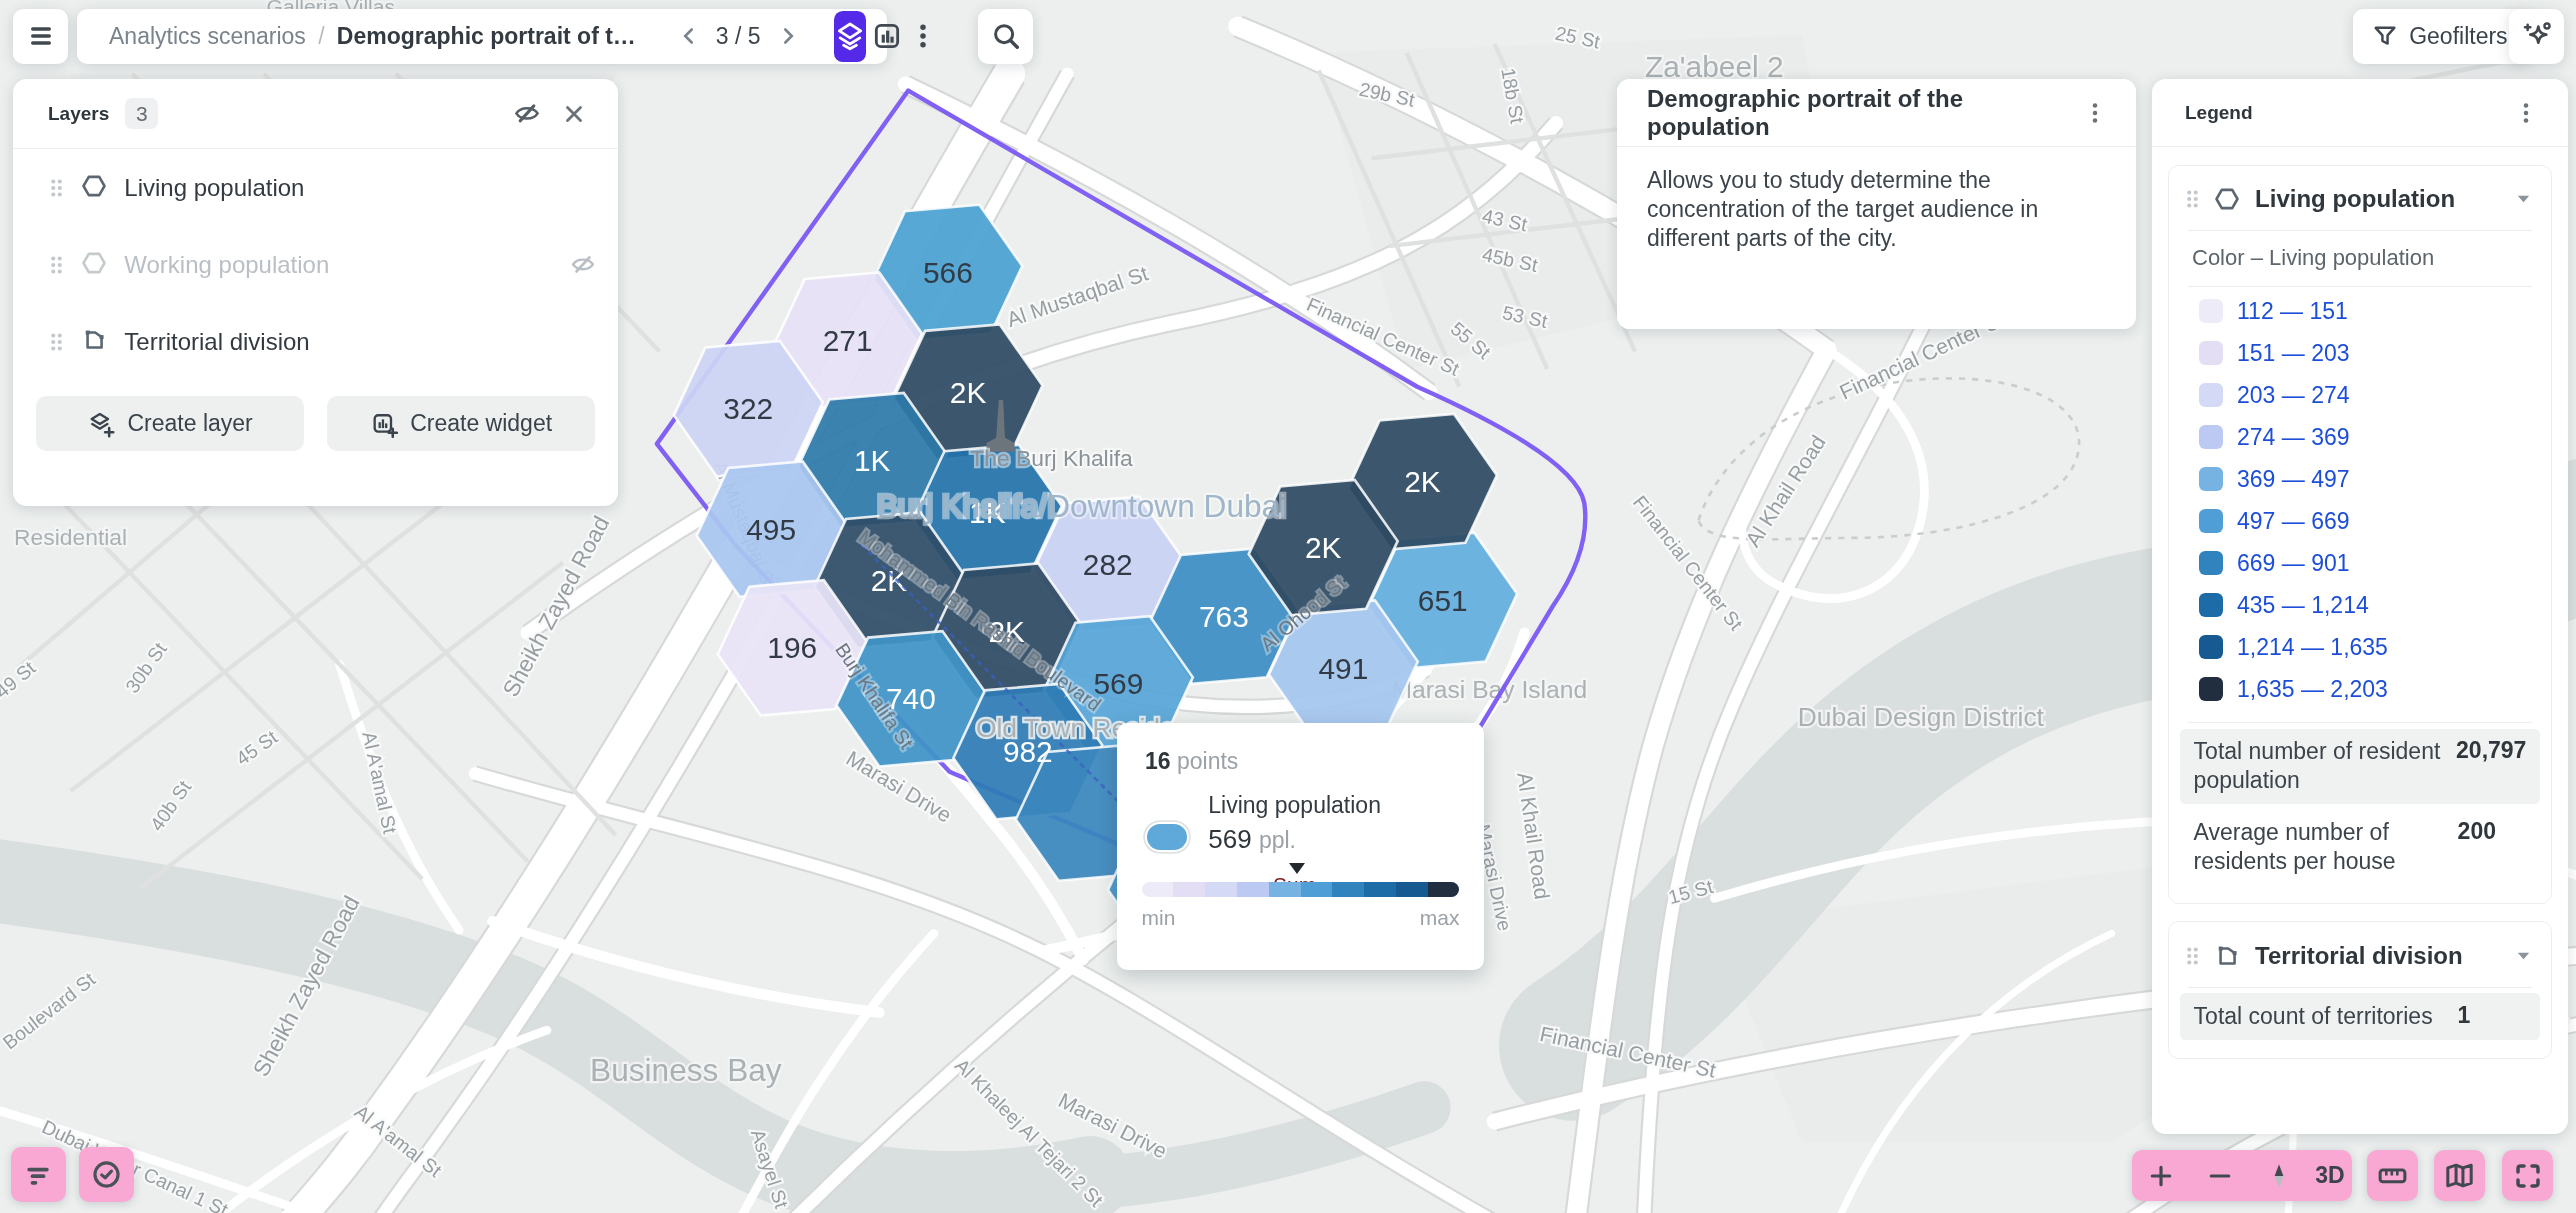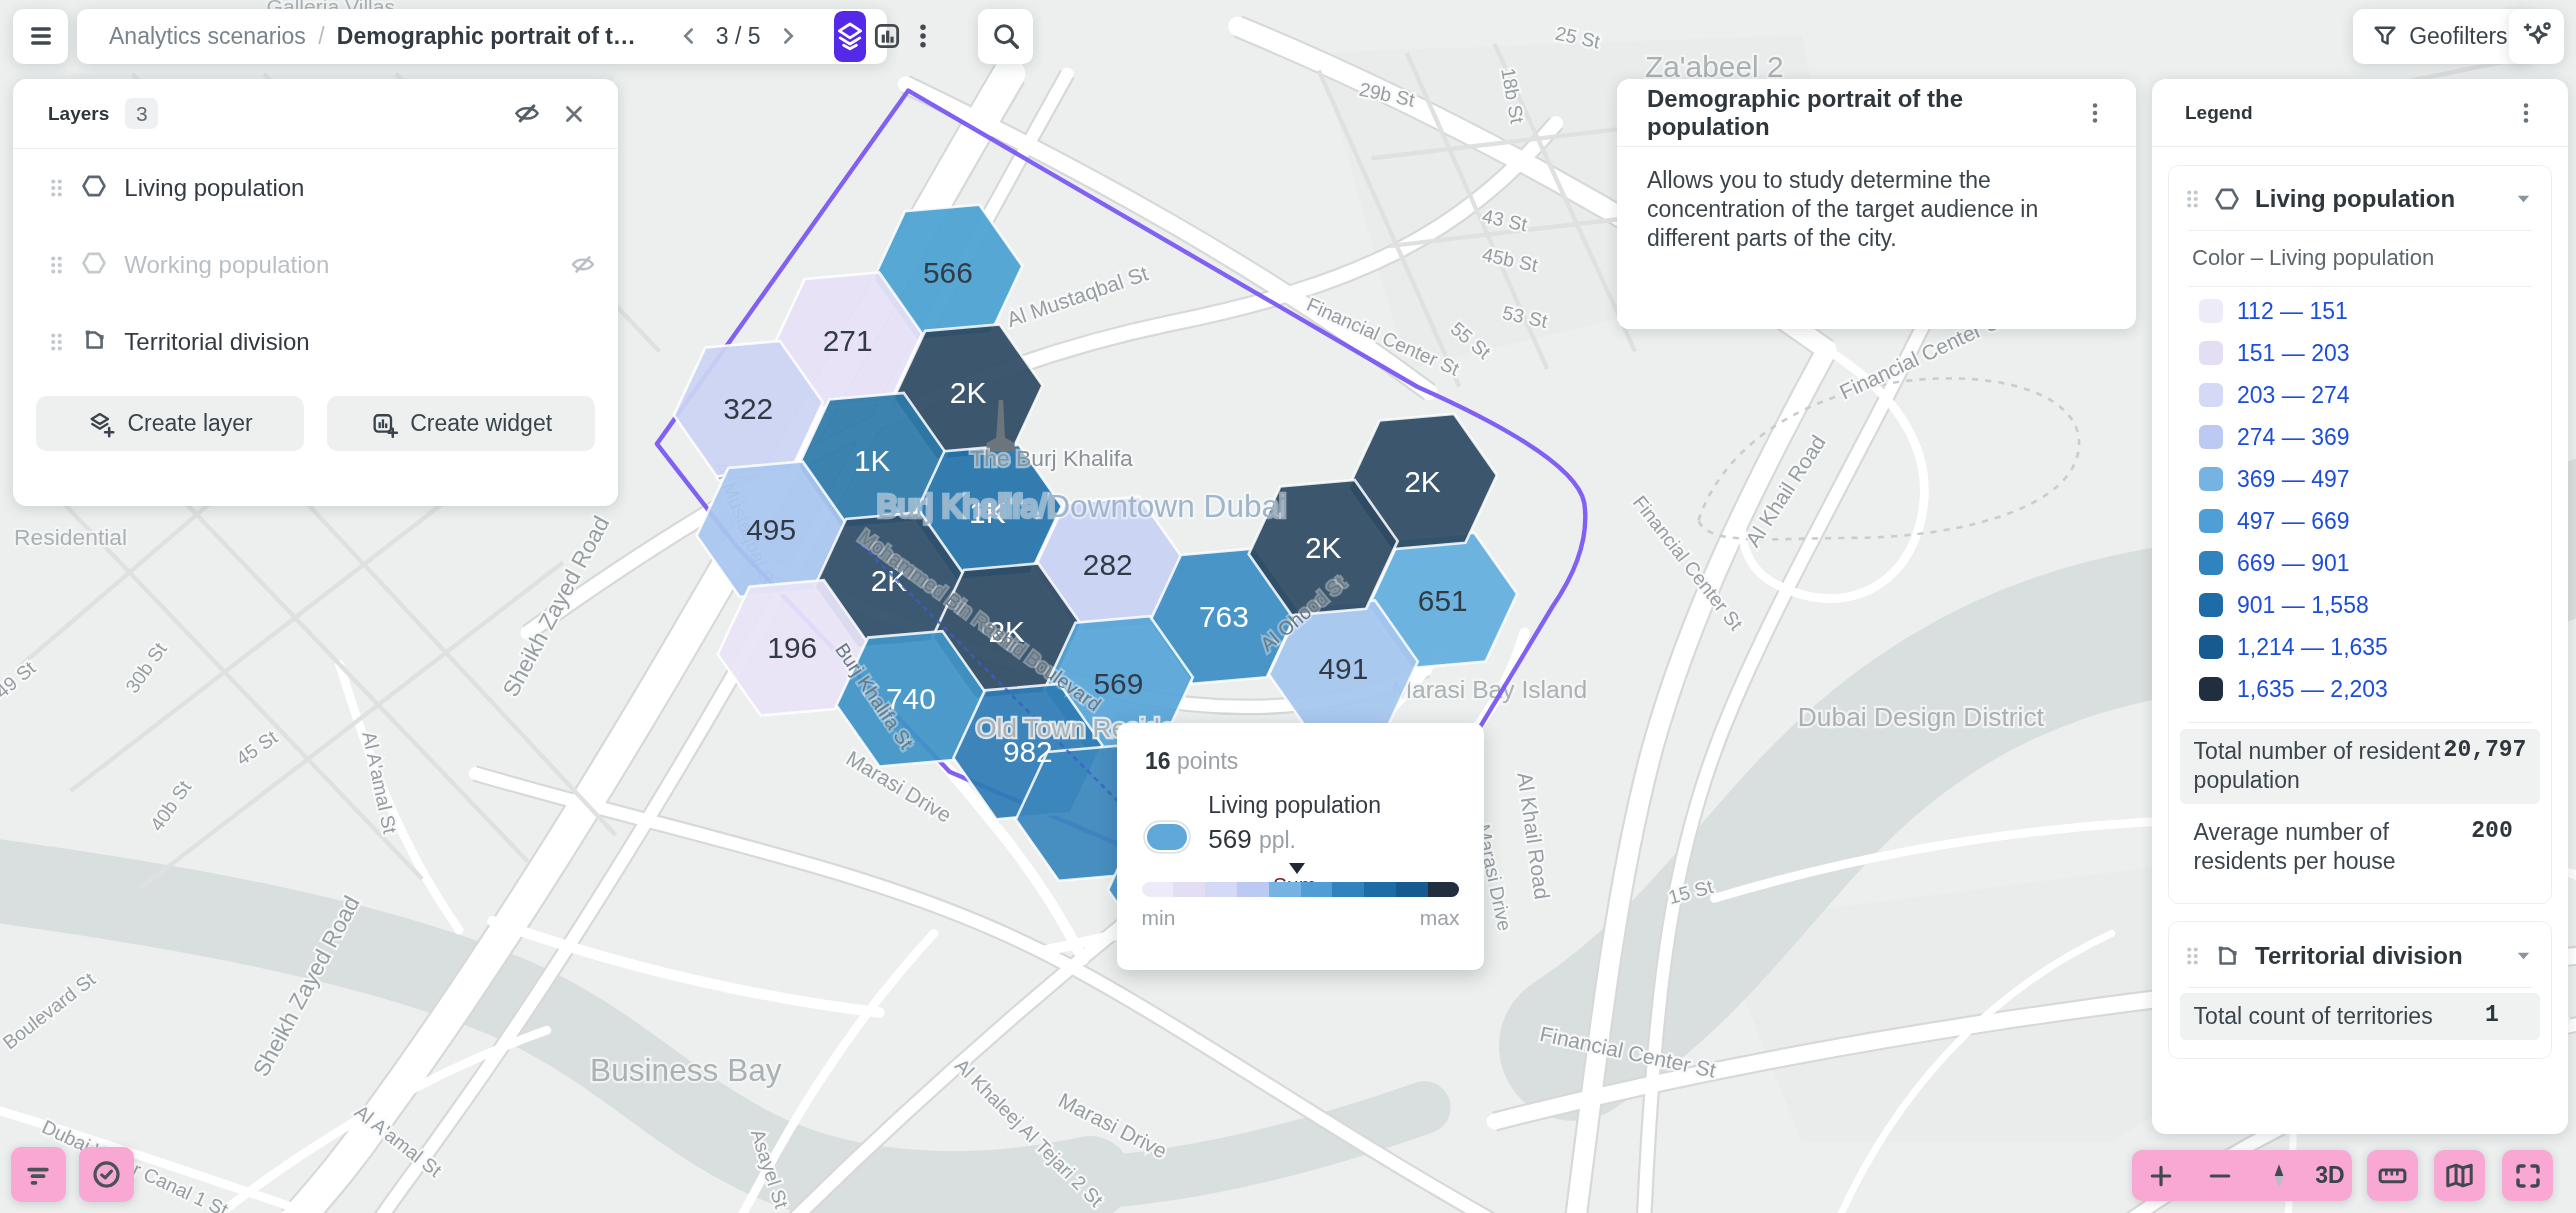--- a/index.html
+++ b/index.html
@@ -62,21 +62,21 @@
   .section-title{font-size:24px;font-weight:700;color:#2f363c;margin-left:14px;flex:1;}
   .sub-div{border-top:1.8px solid #eceeef;margin:3.5px 19.3px;}
   .color-title{font-size:22px;color:#5c656c;padding:10.6px 0 10.6px 23px;}
   .range-row{display:flex;align-items:center;height:42px;padding-left:30px;}
   .range-swatch{width:24px;height:24px;border-radius:6.2px;}
   .range-label{font-size:23px;color:#1d4ed8;margin-left:14px;}
   .stat-row{display:flex;align-items:flex-start;margin:5.3px 10.6px;border-radius:5.3px;
       padding:8.8px 14px;}
   .stat-row.shaded{background:#f0f2f2;}
   .stat-label{font-size:23px;line-height:29px;color:#3c444b;width:264px;}
-  .stat-value{font-size:23px;font-weight:700;color:#2f363c;flex:1;text-align:center;font-family:Liberation Mono, monospace;}
+  .stat-value{font-size:23px;font-weight:700;color:#2f363c;flex:1;text-align:left;}
 
   
   #tooltip{left:1117px;top:723px;width:367px;height:247px;border-radius:10.6px;
       box-shadow:0 5.3px 19.3px rgba(40,50,60,.22);padding:24.6px 28px;box-sizing:border-box;}
   .tt-head{font-size:23px;}
   .tt-head b{color:#2f363c;font-weight:700;}
   .tt-head span{color:#9aa1a7;}
   .tt-row{display:flex;margin-top:17.6px;}
   .tt-swatch{width:40px;height:26px;border-radius:878px;margin-top:30px;
       border:2.6px solid #fff;box-shadow:0 0 0 1.8px #dfe3e5;}
@@ -509,21 +509,21 @@
         <div class="range-row">
           <span class="range-swatch" style="background:#4f9fd6"></span>
           <span class="range-label">497 — 669</span>
         </div>
         <div class="range-row">
           <span class="range-swatch" style="background:#3183bd"></span>
           <span class="range-label">669 — 901</span>
         </div>
         <div class="range-row">
           <span class="range-swatch" style="background:#1d6ca8"></span>
-          <span class="range-label">901 — 1,558</span>
+          <span class="range-label">435 — 1,214</span>
         </div>
         <div class="range-row">
           <span class="range-swatch" style="background:#175a91"></span>
           <span class="range-label">1,214 — 1,635</span>
         </div>
         <div class="range-row">
           <span class="range-swatch" style="background:#202e40"></span>
           <span class="range-label">1,635 — 2,203</span>
         </div>
       </div>

